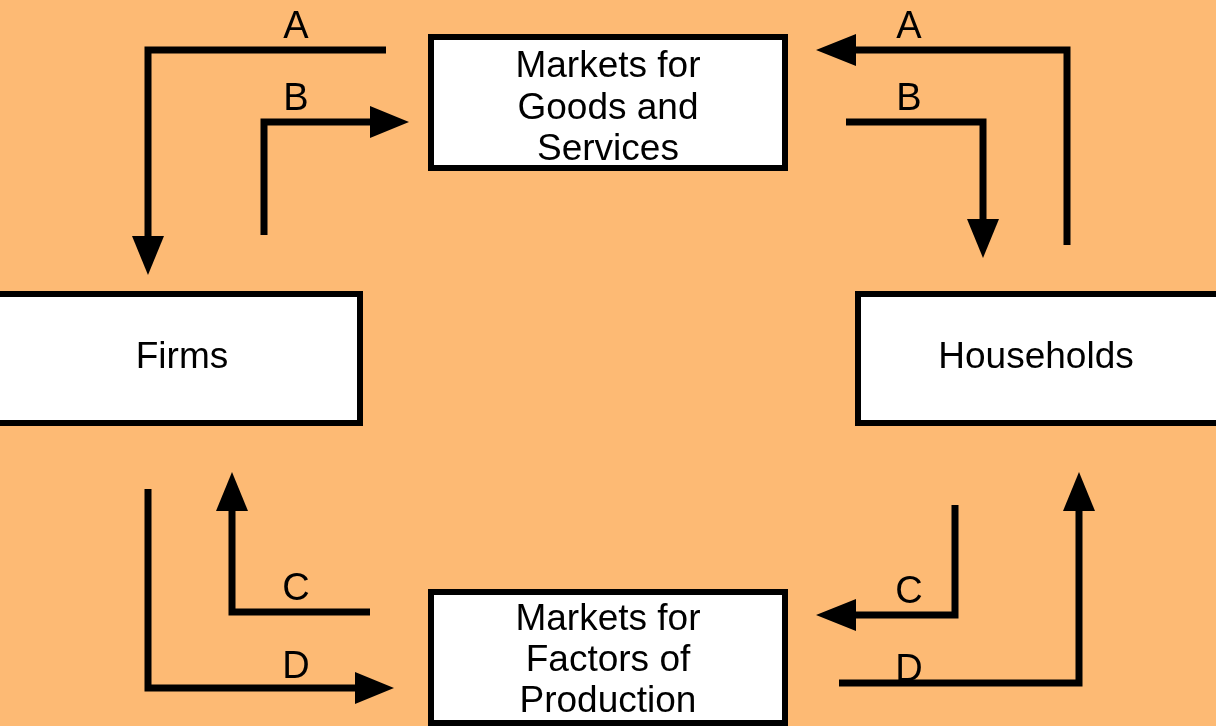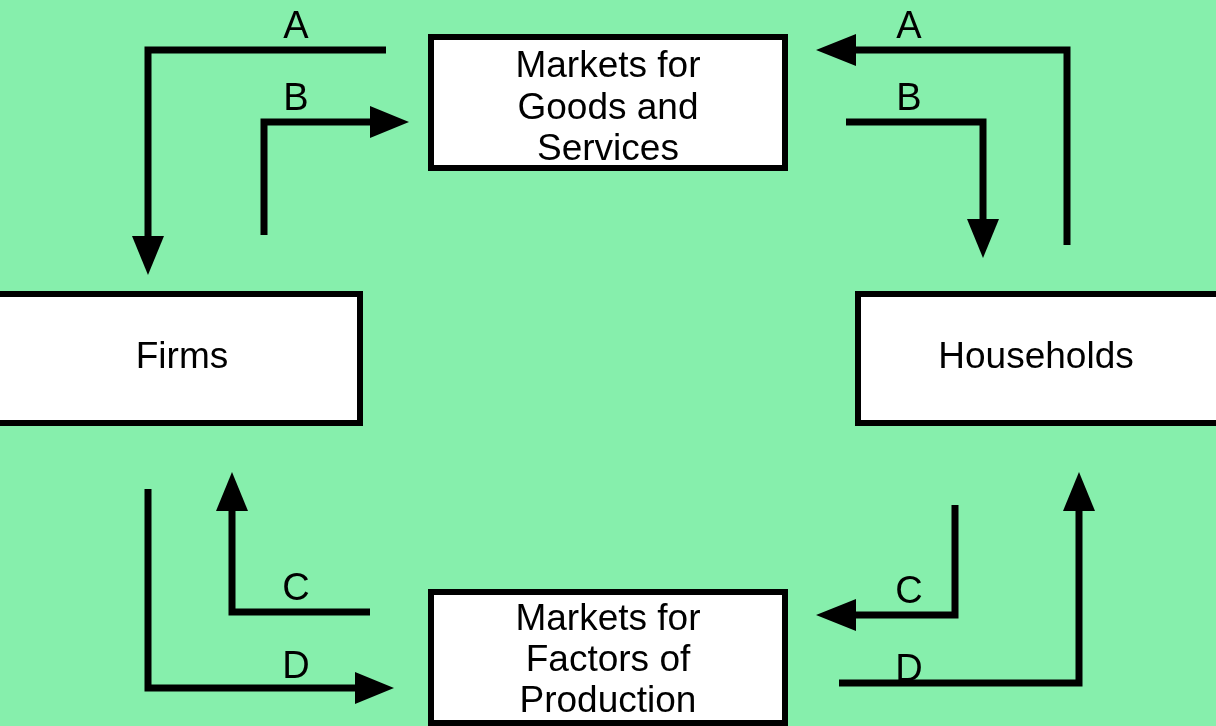--- a/index.html
+++ b/index.html
@@ -4,21 +4,21 @@
 <style>
   html, body {
     margin: 0;
     padding: 0;
     background: #ffffff;
   }
   #diagram-root {
     position: relative;
     width: 1216px;
     height: 726px;
-    background: #86efac;
+    background: #fdba74;
     font-family: "Liberation Sans", sans-serif;
     overflow: hidden;
   }
   svg#flow-svg {
     position: absolute;
     top: 0;
     left: 0;
     width: 1216px;
     height: 726px;
     display: block;

